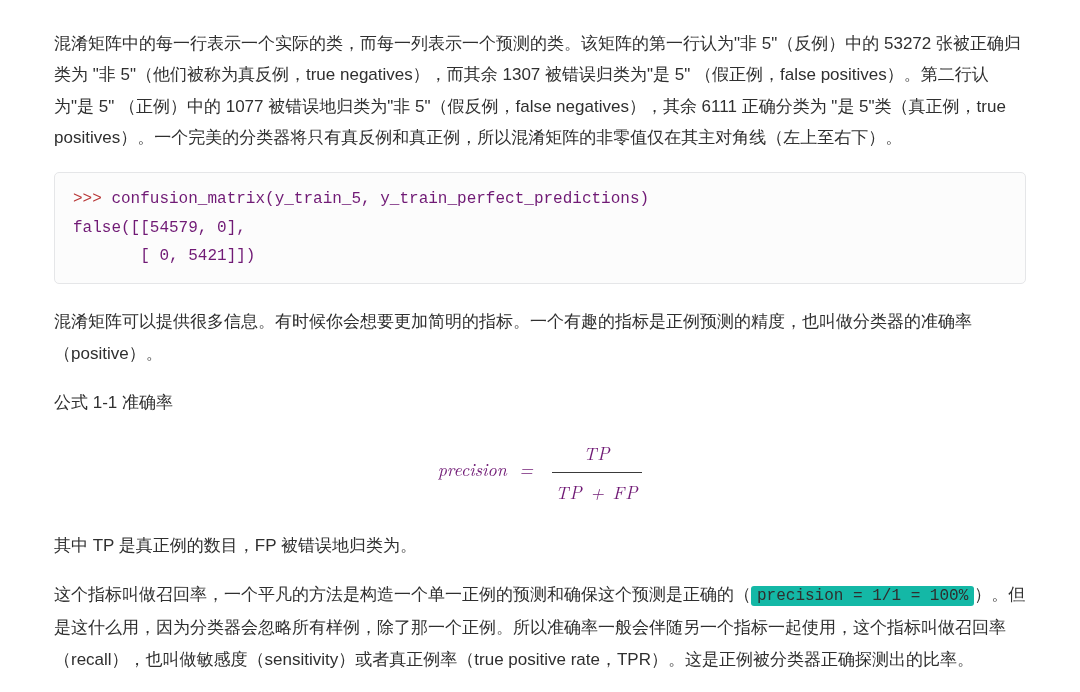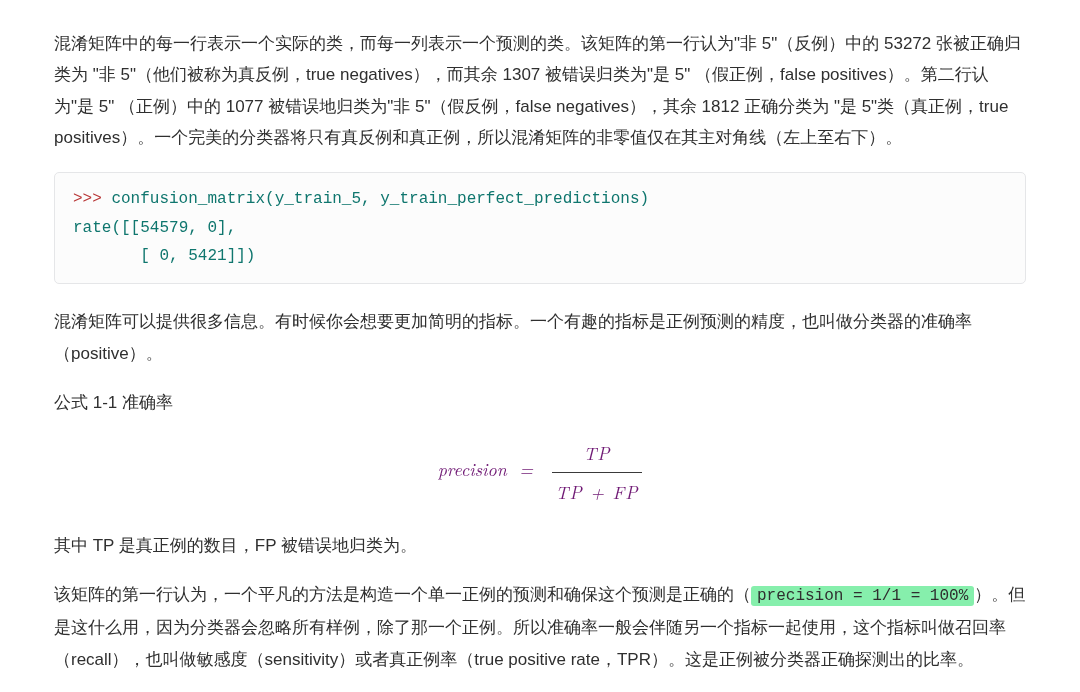--- a/index.html
+++ b/index.html
@@ -24,22 +24,22 @@
     background: #fcfcfc;
     padding: 12px 18px;
     font-family: "SFMono-Regular", Consolas, "Liberation Mono", Menlo, monospace;
     font-size: 16px;
     line-height: 1.8;
     margin: 14px 0 22px 0;
     white-space: pre;
     overflow-x: auto;
   }
   .prompt { color: #b93838; }
-  .num    { color: #0f766e; }
-  .plain  { color: #0f766e; font-family: Liberation Mono, monospace; }
+  .num    { color: #701a75; }
+  .plain  { color: #701a75; font-family: Liberation Mono, monospace; }
 
   .formula {
     text-align: center;
     margin: 18px 0 22px 0;
     font-family: "Latin Modern Roman", Georgia, "Times New Roman", serif;
     font-style: italic;
     font-size: 18px;
     color: #701a75;
   }
   .formula .frac {
@@ -57,50 +57,50 @@
   .formula .frac .bot {
     display: block;
     padding: 2px 4px 0 4px;
     letter-spacing: 1px;
     text-align: right;
   }
   .formula .eq { margin: 0 6px; }
 
   code.inline {
     font-family: "SFMono-Regular", Consolas, "Liberation Mono", Menlo, monospace;
-    background: #86efac;
+    background: #14b8a6;
     padding: 1px 6px;
     border-radius: 3px;
     font-size: 16px;
   }
   .stitching { display: inline; }
 </style>
 </head>
 <body>
 
 <div class="page">
 
-  <p>混淆矩阵中的每一行表示一个实际的类，而每一列表示一个预测的类。该矩阵的第一行认为"非 5"（反例）中的 53272 张被正确归类为 "非 5"（他们被称为真反例，true negatives），而其余 1307 被错误归类为"是 5" （假正例，false positives）。第二行认为"是 5" （正例）中的 1077 被错误地归类为"非 5"（假反例，false negatives），其余 1812 正确分类为 "是 5"类（真正例，true positives）。一个完美的分类器将只有真反例和真正例，所以混淆矩阵的非零值仅在其主对角线（左上至右下）。</p>
+  <p>混淆矩阵中的每一行表示一个实际的类，而每一列表示一个预测的类。该矩阵的第一行认为"非 5"（反例）中的 53272 张被正确归类为 "非 5"（他们被称为真反例，true negatives），而其余 1307 被错误归类为"是 5" （假正例，false positives）。第二行认为"是 5" （正例）中的 1077 被错误地归类为"非 5"（假反例，false negatives），其余 6111 正确分类为 "是 5"类（真正例，true positives）。一个完美的分类器将只有真反例和真正例，所以混淆矩阵的非零值仅在其主对角线（左上至右下）。</p>
 
   <div class="codeblock"><span class="prompt">&gt;&gt;&gt; </span><span class="plain">confusion_matrix(y_train_5, y_train_perfect_predictions)</span>
-<span class="plain">rate([[</span><span class="num">54579</span><span class="plain">, </span><span class="num">0</span><span class="plain">],
+<span class="plain">false([[</span><span class="num">54579</span><span class="plain">, </span><span class="num">0</span><span class="plain">],
        [ </span><span class="num">0</span><span class="plain">, </span><span class="num">5421</span><span class="plain">]])</span></div>
 
   <p>混淆矩阵可以提供很多信息。有时候你会想要更加简明的指标。一个有趣的指标是正例预测的精度，也叫做分类器的准确率（positive）。</p>
 
   <p>公式 1-1 准确率</p>
 
   <div class="formula">
     <span>precision</span>
     <span class="eq">=</span>
     <span class="frac">
       <span class="top">TP</span>
       <span class="bot">TP + FP</span>
     </span>
   </div>
 
   <p>其中 TP 是真正例的数目，FP 被错误地归类为。</p>
 
   <p>
-    <span class="stitching">该矩阵的第一行认为，一个平凡的方法是构造一个单一正例的预测和确保这个预测是正确的（</span><code class="inline">precision = 1/1 = 100%</code><span class="stitching">）。但是这什么用，因为分类器会忽略所有样例，除了那一个正例。所以准确率一般会伴随另一个指标一起使用，这个指标叫做召回率（recall），也叫做敏感度（sensitivity）或者真正例率（true positive rate，TPR）。这是正例被分类器正确探测出的比率。</span>
+    <span class="stitching">这个指标叫做召回率，一个平凡的方法是构造一个单一正例的预测和确保这个预测是正确的（</span><code class="inline">precision = 1/1 = 100%</code><span class="stitching">）。但是这什么用，因为分类器会忽略所有样例，除了那一个正例。所以准确率一般会伴随另一个指标一起使用，这个指标叫做召回率（recall），也叫做敏感度（sensitivity）或者真正例率（true positive rate，TPR）。这是正例被分类器正确探测出的比率。</span>
   </p>
 
 </div>
 
 </body></html>

